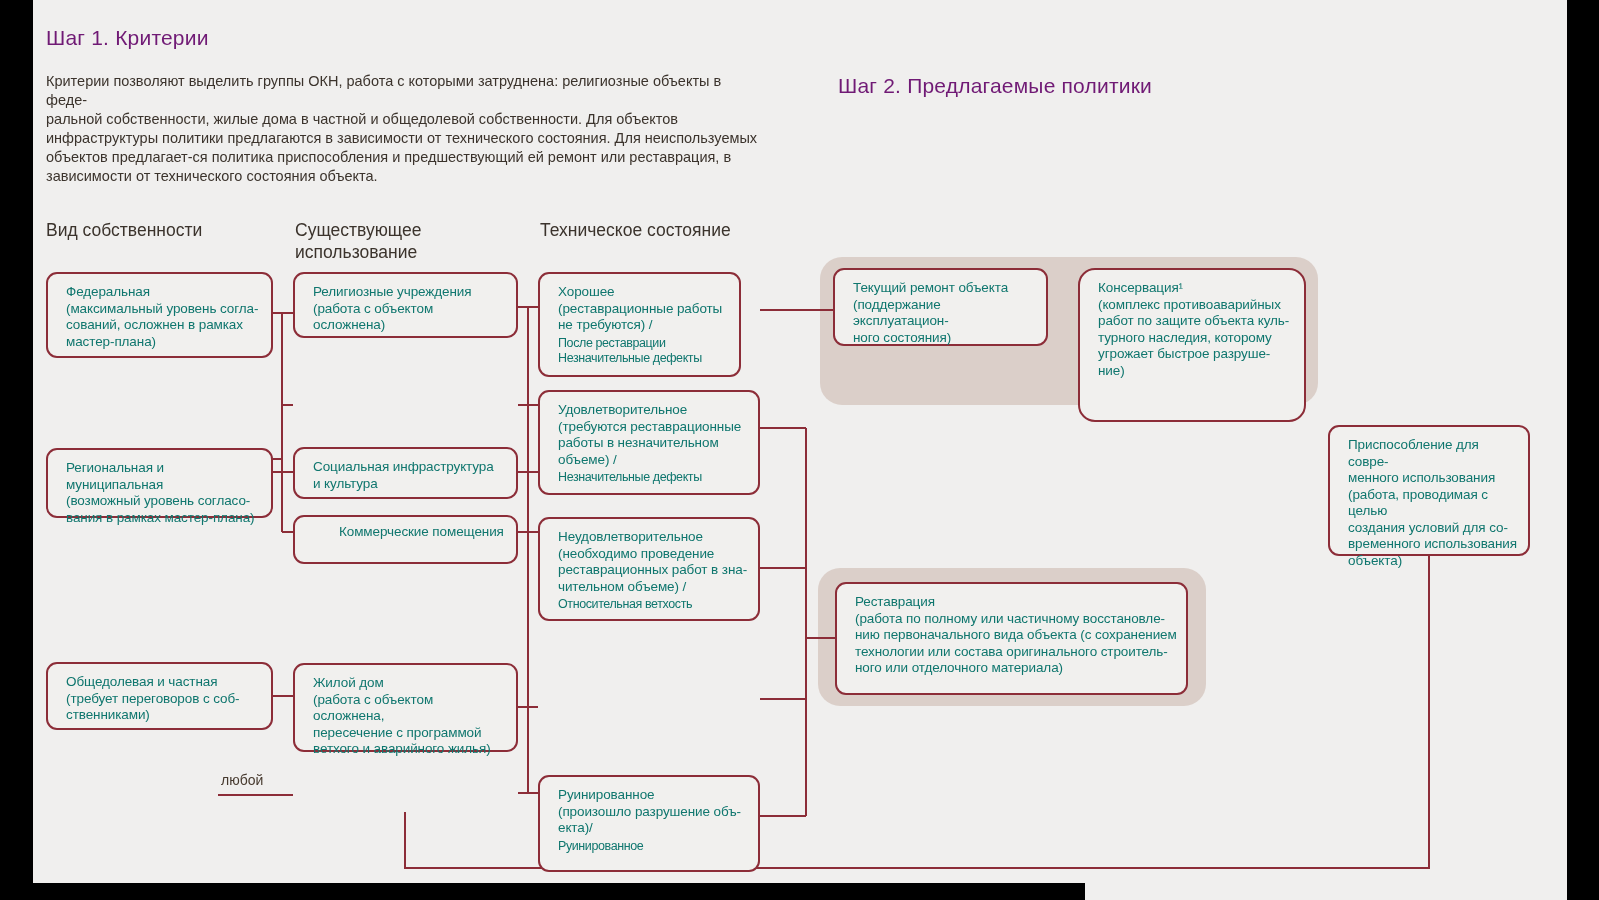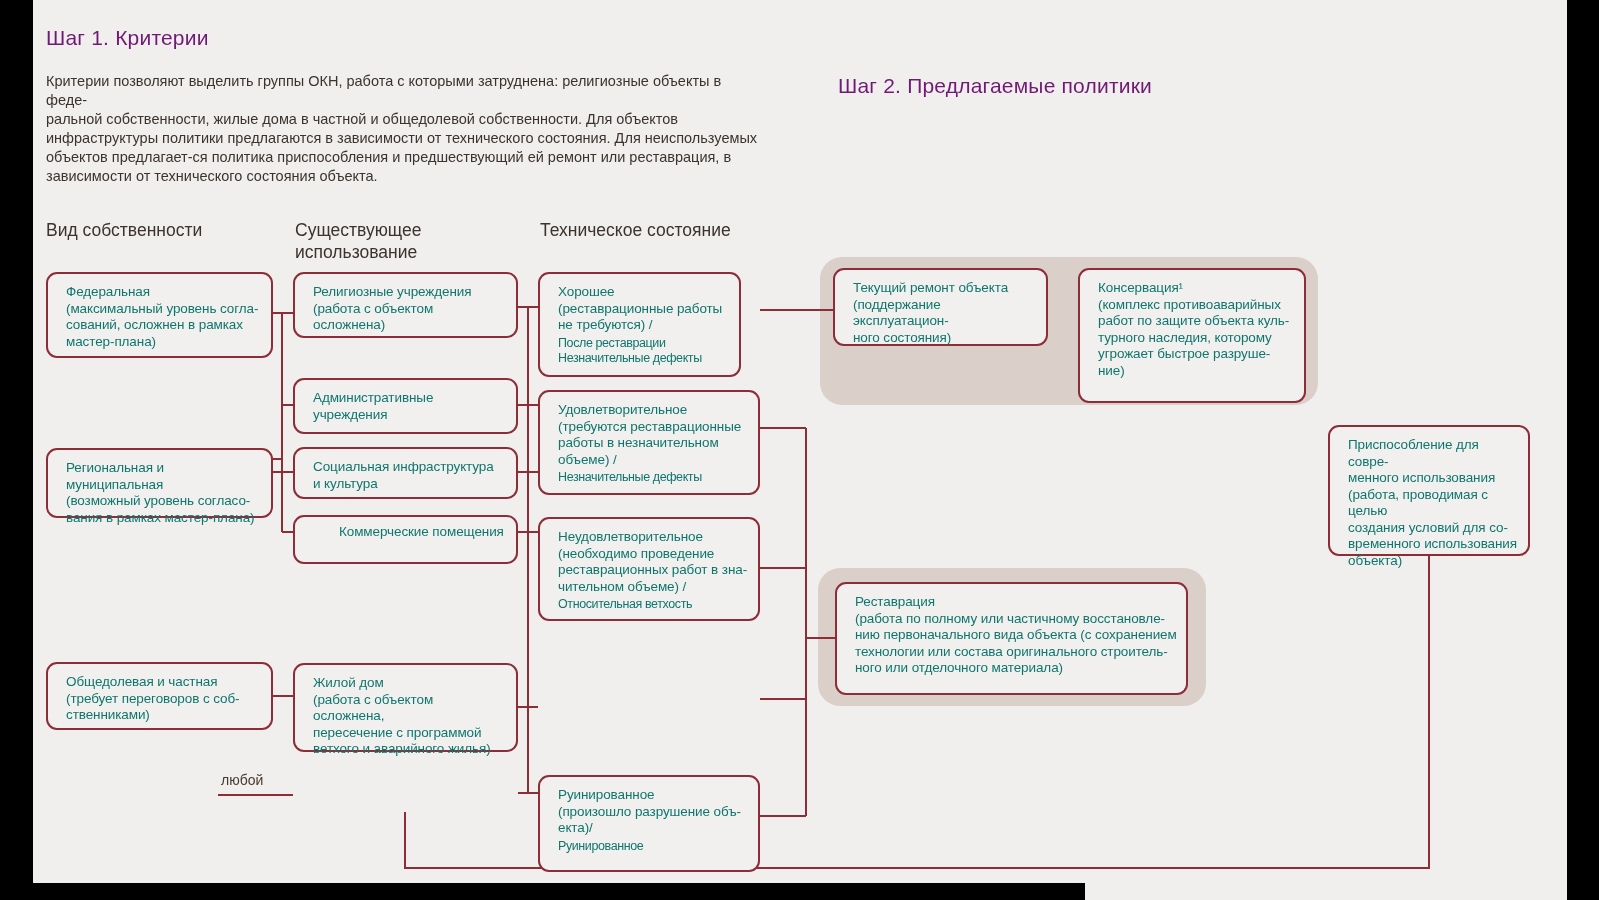--- a/index.html
+++ b/index.html
@@ -65,22 +65,20 @@
 (возможный уровень согласо-
 вания в рамках мастер-плана)</div>
   <div class="box lines" style="left:46px; top:662px; width:227px; height:68px;">Общедолевая и частная
 (требует переговоров с соб-
 ственниками)</div>
   <div class="any-label" style="left:221px; top:772px;">любой</div>
 
   <div class="box lines" style="left:293px; top:272px; width:225px; height:66px;">Религиозные учреждения
 (работа с объектом
 осложнена)</div>
-  <div class="box lines" style="left:293px; top:378px; width:225px; height:56px;">Административные
-учреждения</div>
   <div class="box lines" style="left:293px; top:447px; width:225px; height:52px;">Социальная инфраструктура
 и культура</div>
   <div class="box lines slim" style="left:293px; top:515px; width:225px; height:49px;padding-left:44px;">Коммерческие помещения</div>
   <div class="box lines" style="left:293px; top:663px; width:225px; height:89px;">Жилой дом
 (работа с объектом осложнена,
 пересечение с программой
 ветхого и аварийного жилья)</div>
 
   <div class="box" style="left:538px; top:272px; width:203px; height:105px;">
     <div class="lines">Хорошее
@@ -106,21 +104,21 @@
   <div class="box" style="left:538px; top:775px; width:222px; height:97px;">
     <div class="lines">Руинированное
 (произошло разрушение объ-
 екта)/</div>
     <div class="lines sub">Руинированное</div>
   </div>
 
   <div class="box lines" style="left:833px; top:268px; width:215px; height:78px;">Текущий ремонт объекта
 (поддержание эксплуатацион-
 ного состояния)</div>
-  <div class="box lines" style="left:1078px; top:268px; width:228px; height:135px;">Консервация¹
+  <div class="box lines" style="left:1078px; top:268px; width:228px; height:154px;border-radius:17px;">Консервация¹
 (комплекс противоаварийных
 работ по защите объекта куль-
 турного наследия, которому
 угрожает быстрое разруше-
 ние)</div>
   <div class="box lines" style="left:835px; top:582px; width:353px; height:113px;">Реставрация
 (работа по полному или частичному восстановле-
 нию первоначального вида объекта (с сохранением
 технологии или состава оригинального строитель-
 ного или отделочного материала)</div>

